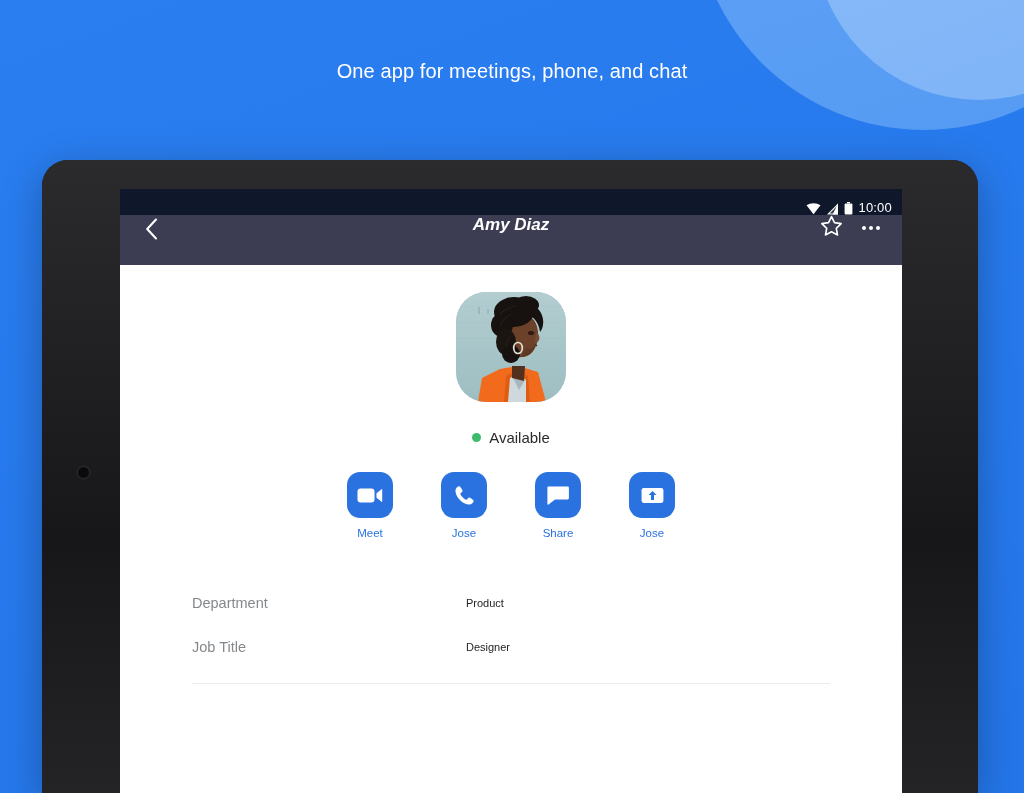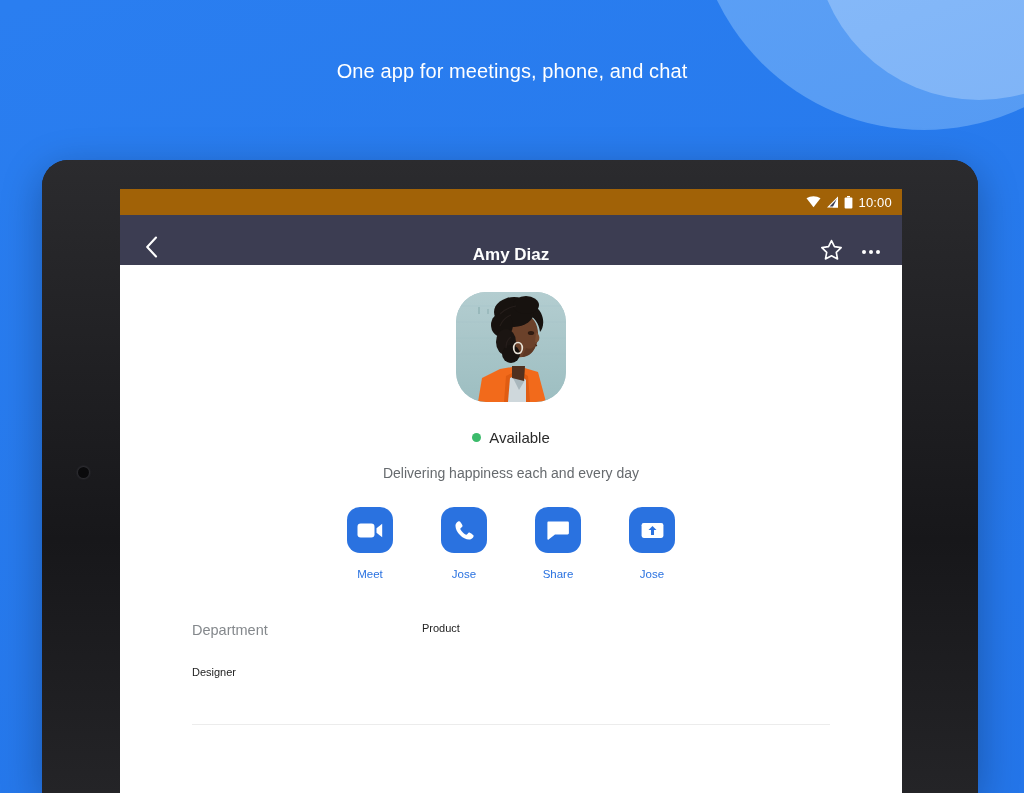--- a/index.html
+++ b/index.html
@@ -69,36 +69,37 @@
     position:absolute;
     left:78px; top:29px;
     width:782px; height:604px;
     background:#ffffff;
     overflow:hidden;
   }
 
   
   #status-bar {
     height:26px;
-    background:#a16207;
-    display:flex; align-items:center; justify-content:flex-end;
+    background:#0f172a;
+    display:flex; align-items:flex-end; justify-content:flex-end;
     padding-right:10px; gap:5px;padding-left:21px;
   }
   #status-bar .sb-time {
     color:#ffffff; font-size:13px; letter-spacing:0.2px;
   }
   .sb-icon { display:flex; align-items:center; }
 
   
   #app-bar {
     height:50px;
     background:#3c3d52;
-    display:flex; align-items:flex-end;
+    display:flex; align-items:flex-start;
     padding:0 18px;
     position:relative;
+    font-style:italic;
   }
   #app-bar .title {
     position:absolute; left:0; right:0;
     text-align:center;
     color:#ffffff;
     font-size:17px;
     font-weight:bold;
     pointer-events:none;
   }
   .bar-btn { display:flex; align-items:center; justify-content:center; cursor:pointer; }
@@ -144,31 +145,32 @@
     display:flex; justify-content:center; gap:48px;
   }
   .action { width:46px; display:flex; flex-direction:column; align-items:center; cursor:pointer; }
   .action-icon {
     width:46px; height:46px;
     border-radius:13px;
     background:#2a72e0;
     display:flex; align-items:center; justify-content:center;
   }
   .action-label {
-    margin-top:15px;
+    margin-top:9px;
     font-size:11.5px;
     color:#2a72e0;
     white-space:nowrap;
   }
 
   
   #details { margin-top:42px; padding:0 72px 0 72px; }
   .detail-row {
-    display:flex; align-items:flex-start;
+    display:flex; align-items:center;
     height:44px;
+    gap:44px;
   }
   .detail-key { width:230px; font-size:14.5px; color:#84888c; }
   .detail-val { font-size:11px; color:#232323; }
   #details-divider {
     margin:14px 0 0 0;
     height:1px;
     background:#ececec;
   }
 </style>
 </head>
@@ -303,21 +305,20 @@
             </g>
           </svg>
         </div>
       </div>
 
       <div id="presence-row">
         <span id="presence-dot"></span>
         <span id="presence-label">Available</span>
       </div>
 
-      <div id="tagline">Delivering happiness each and every day</div>
 
       <div id="actions">
 
         <div class="action">
           <div class="action-icon">
             <svg width="26" height="17" viewBox="0 0 26 17">
               <rect x="0.5" y="1.5" width="17" height="14" rx="3.2" fill="#ffffff"></rect>
               <path d="M19.5 6.2 L25.2 1.8 L25.2 15.2 L19.5 10.8 Z" fill="#ffffff"></path>
             </svg>
           </div>
@@ -360,20 +361,21 @@
       </div>
 
       <div id="details">
 
         <div class="detail-row">
           <div class="detail-key">Department</div>
           <div class="detail-val">Product</div>
         </div>
 
         <div class="detail-row">
+          <div class="detail-key">Job Title</div>
           <div class="detail-val">Designer</div>
         </div>
 
 
         <div id="details-divider"></div>
       </div>
 
     </div>
   </div>
 </div>

